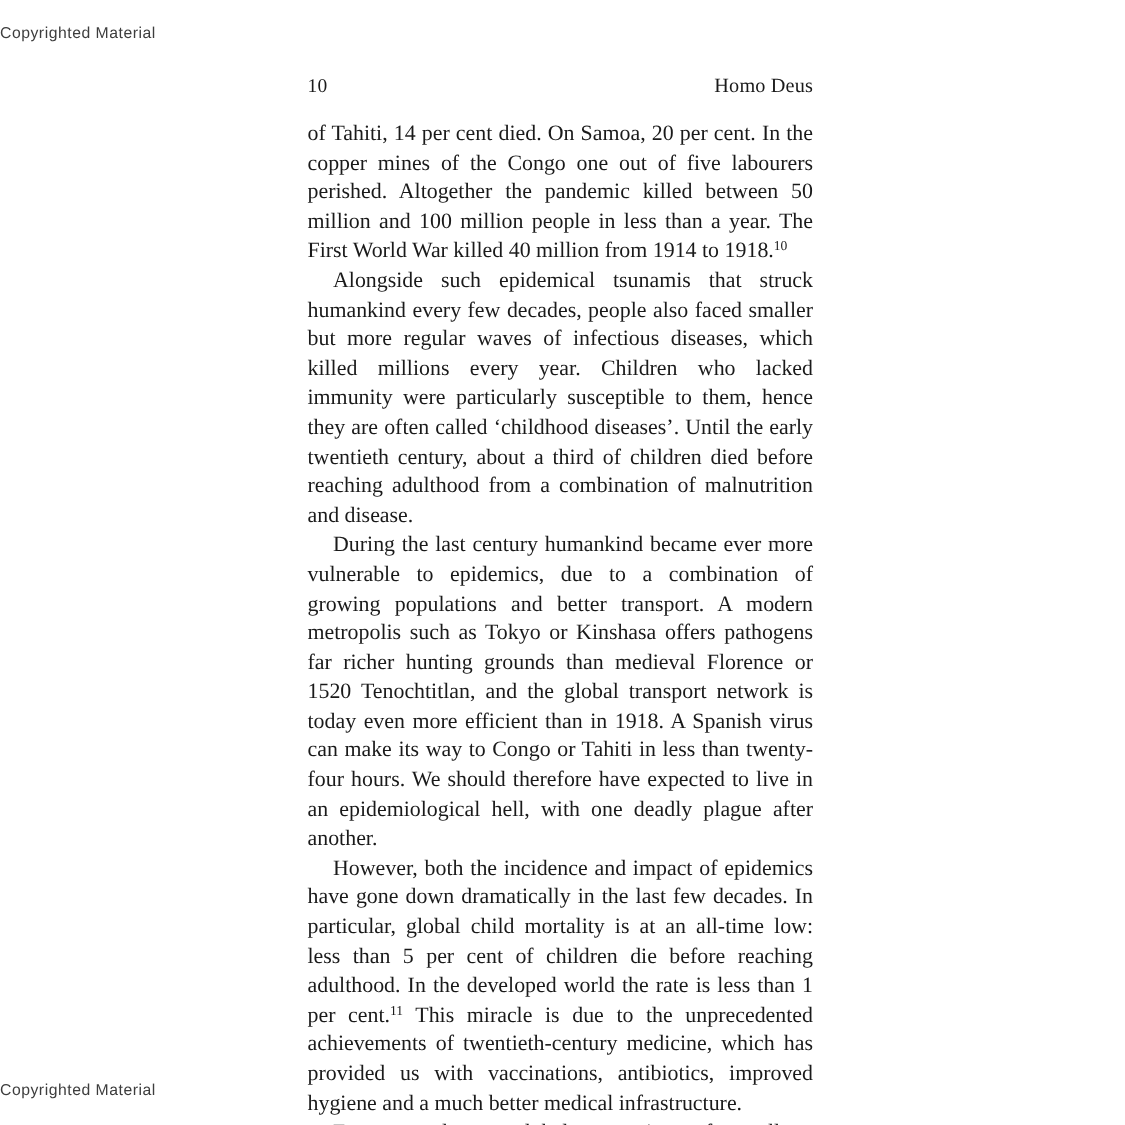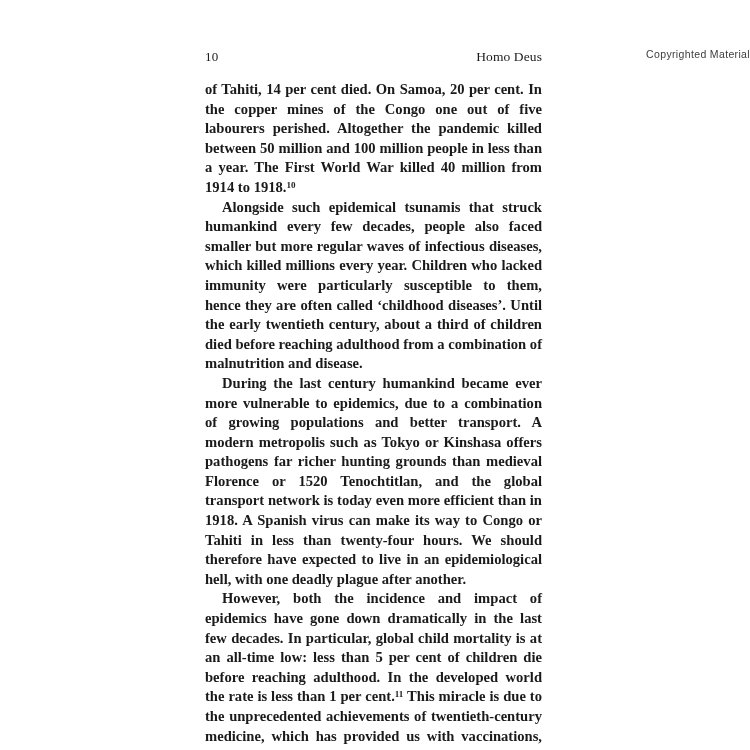--- a/index.html
+++ b/index.html
@@ -21,27 +21,26 @@
     width: 750px;
     height: 750px;
     background: #ffffff;
   }
 
   
   .watermark {
     position: absolute;
     left: 0;
     width: 750px;
-    text-align: right;
+    text-align: left;
     font-family: "Liberation Sans", "DejaVu Sans", sans-serif;
     font-size: 10.5px;
     letter-spacing: 0.35px;
     color: #3d3d3d;
     white-space: nowrap;
-    margin-top: 32px;
   }
   .watermark-top    { top: 16px; }
   .watermark-bottom { top: 721px; }
 
   
   .running-head {
     position: absolute;
     top: 49px;
     left: 205px;
     width: 337px;
@@ -69,21 +68,20 @@
     width: 337px;
   }
   .textblock p {
     margin: 0;
     text-align: justify;
     text-justify: inter-word;
     font-size: 14.6px;
     line-height: 19.6px;
     text-indent: 17px;
     hyphens: manual;
-    font-weight: bold;
     -webkit-hyphens: manual;
   }
   .textblock p.no-indent {
     text-indent: 0;
   }
   sup {
     font-size: 0.62em;
     vertical-align: 0.45em;
     line-height: 0;
   }

